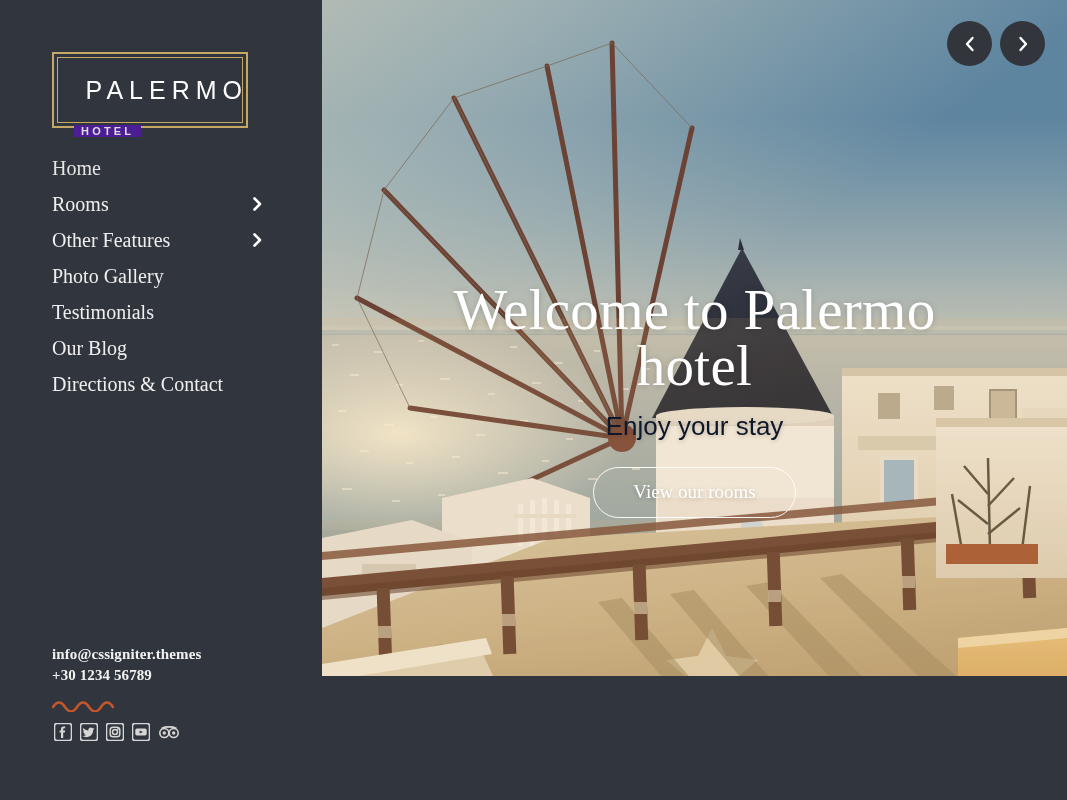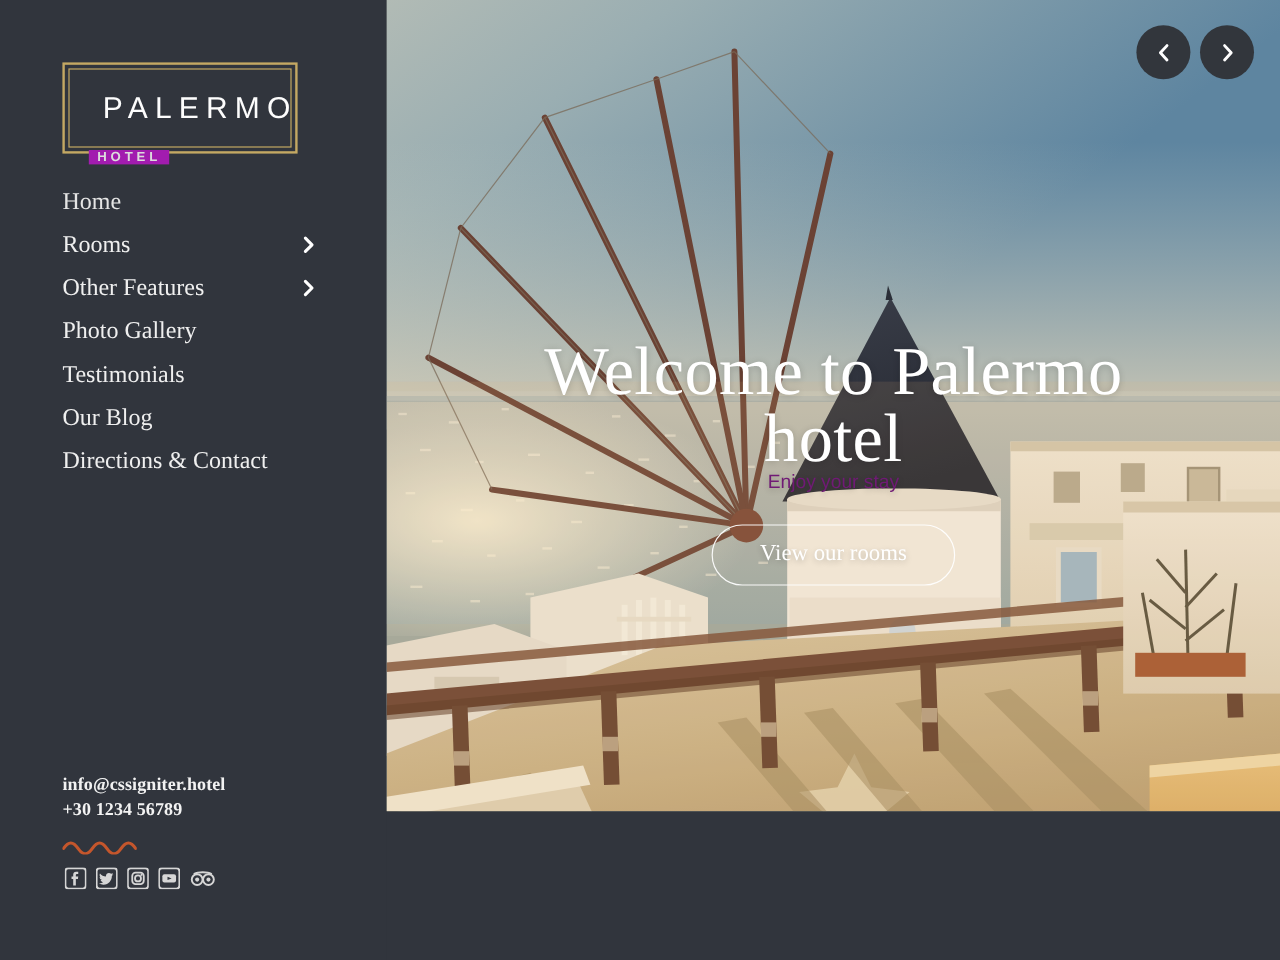--- a/index.html
+++ b/index.html
@@ -32,21 +32,21 @@
   .logo-name {
     position:absolute; left:0; right:0; top:24px;
     text-align:right;
     font-family:"Liberation Sans", sans-serif;
     font-size:25px; letter-spacing:6px;
     color:#fdfdfd; font-weight:400;
     text-indent:6px;
   }
   .logo-sub {
     position:absolute; left:22px; bottom:-9px;
-    background:#a21caf;
+    background:#4c1d95;
     padding:0 7px;
     font-family:"Liberation Sans", sans-serif;
     font-size:11px; letter-spacing:3.2px;
     color:#dcdcdc; font-weight:700;margin-top:7px;
   }
 
   
   .nav { position:absolute; left:52px; top:158px; width:225px; }
   .nav-item {
     position:relative;
@@ -117,23 +117,24 @@
     font-size:57px;
     line-height:0.98;
     color:#ffffff;
     font-weight:400;
     letter-spacing:.3px;
     max-width:560px;
     margin:0 auto;
     text-shadow:0 1px 6px rgba(0,0,0,.18);
   }
   .hero-sub {
+    margin-top:17px;
     font-family:"Liberation Sans", sans-serif;
-    font-size:16px;
-    color:#701a75;
+    font-size:26px;
+    color:#0f172a;
     font-weight:400;
     text-shadow:0 1px 5px rgba(0,0,0,.22);
   }
   .hero-btn {
     margin:25px auto 11px;
     display:inline-block;
     border:1px solid rgba(255,255,255,.92);
     border-radius:40px;
     padding:13px 39px 14px;
     font-size:19px;
@@ -193,21 +194,21 @@
         <span class="nav-label">Our Blog</span>
       </a>
 
       <a class="nav-item">
         <span class="nav-label">Directions &amp; Contact</span>
       </a>
 
     </nav>
 
     <div class="contact">
-      <div class="contact-line">info@cssigniter.hotel</div>
+      <div class="contact-line">info@cssigniter.themes</div>
       <div class="contact-line">+30 1234 56789</div>
       <div class="wave">
         <svg width="62" height="12" viewBox="0 0 62 12">
           <path d="M1 7 C5 1, 9 1, 13 7 S21 13, 25 7 S33 1, 37 7 S45 13, 49 7 S57 1, 61 7" fill="none" stroke="#c4562c" stroke-width="2.6" stroke-linecap="round"></path>
         </svg>
       </div>
     </div>
 
     <div class="socials">
 

